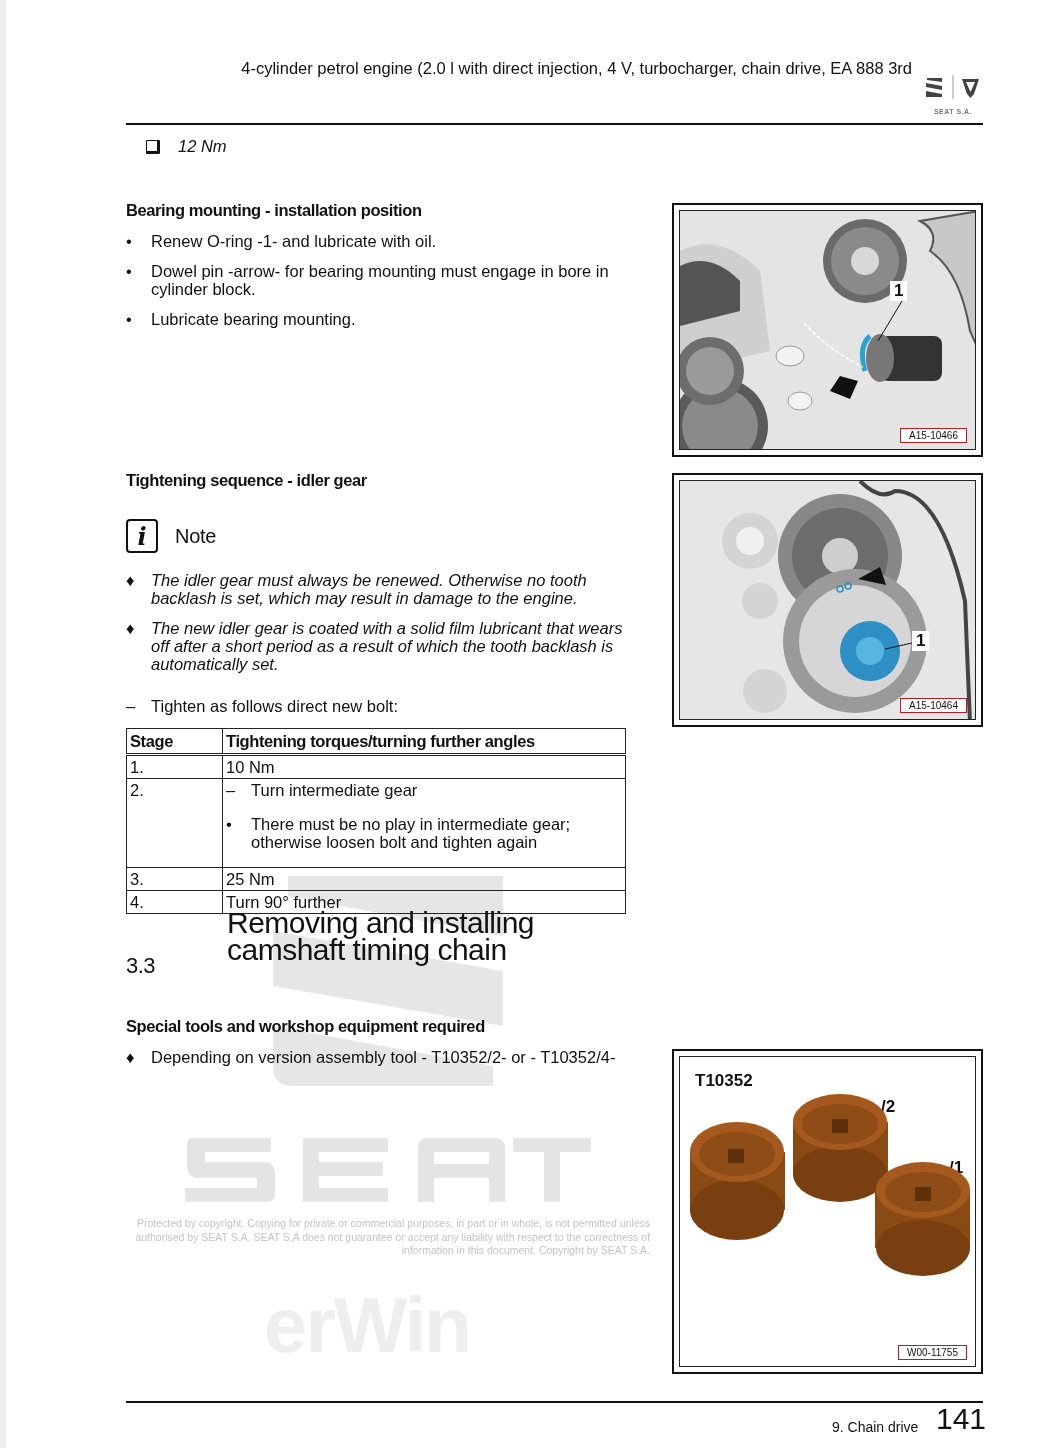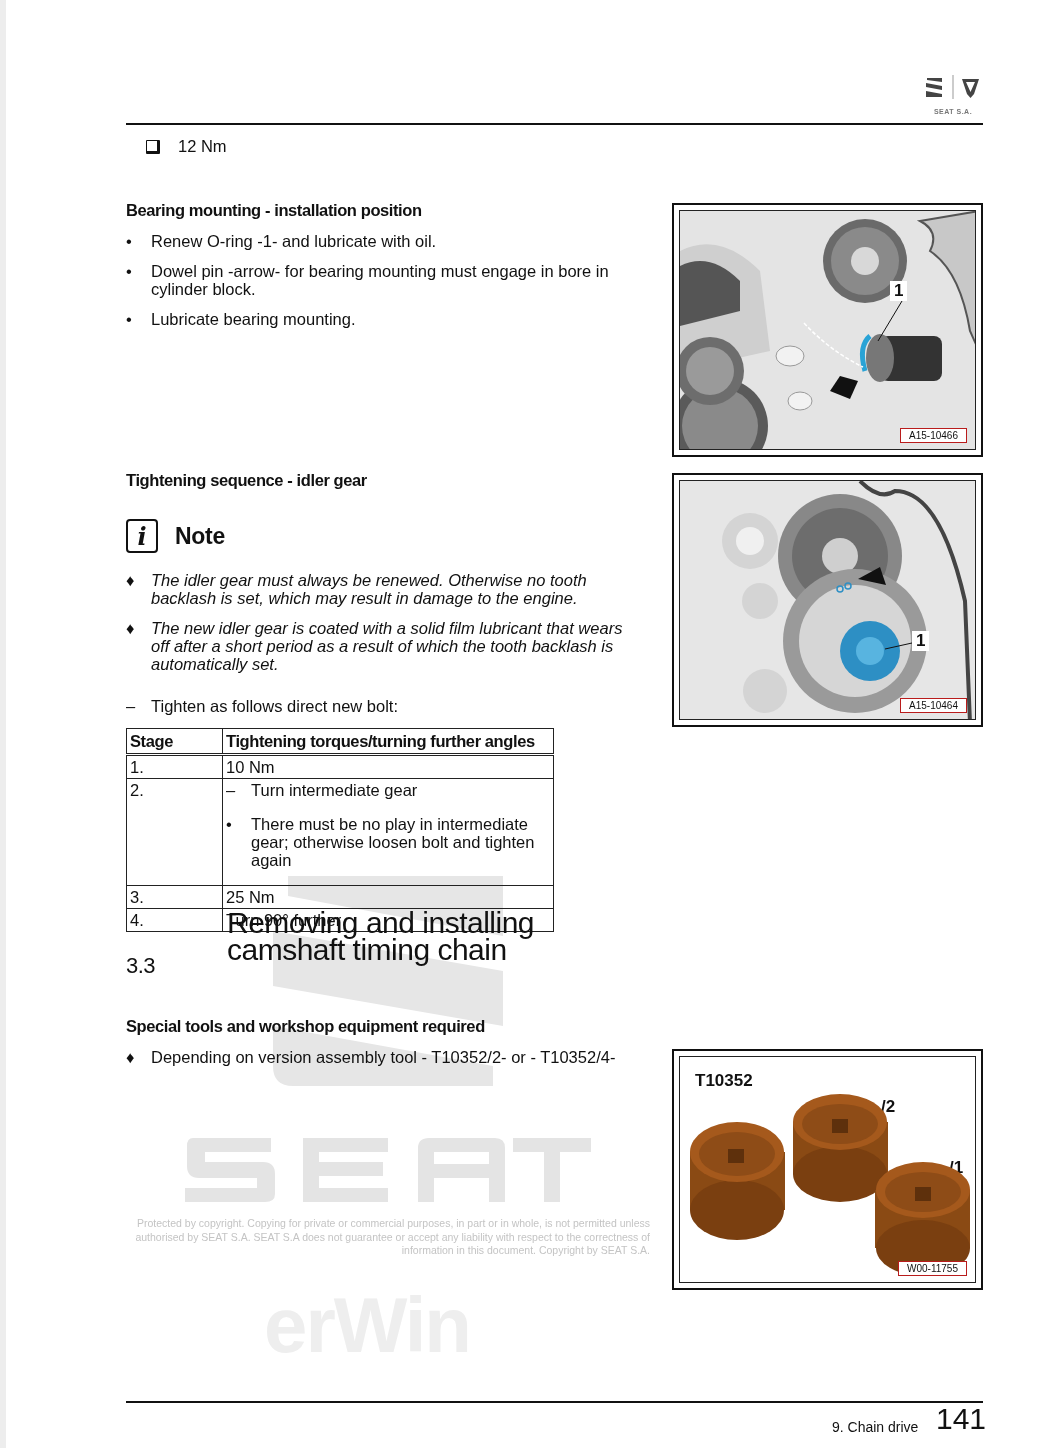--- a/index.html
+++ b/index.html
@@ -6,36 +6,36 @@
   body { width: 1056px; height: 1448px; background: #ffffff; position: relative; overflow: hidden;
          font-family: "Liberation Sans", sans-serif; color: #111; }
   .left-edge { position: absolute; left: 0; top: 0; width: 6px; height: 1448px; background: #ededed; }
   .abs { position: absolute; }
 
   
   .hdr { position: absolute; right: 144px; top: 58px; width: 760px; text-align: right; font-size: 16.5px; line-height: 21.5px; }
   .hdr-logo { position: absolute; left: 922px; top: 72px; width: 62px; height: 44px; }
   .hdr-rule { position: absolute; left: 126px; top: 123px; width: 857px; height: 2px; background: #111; }
 
-  .torque-line { position: absolute; left: 146px; top: 137px; font-size: 16.5px; display: flex; align-items: center; }
+  .torque-line { position: absolute; left: 146px; top: 137px; font-size: 16.5px; display: flex; align-items: center; font-style: italic; }
   .checkbox { width: 10px; height: 10px; border: 1.5px solid #111; border-right-width: 3px; border-bottom-width: 3px; margin-right: 18px; border-radius: 1px; }
 
   .h-bold { position: absolute; left: 126px; font-size: 16.5px; font-weight: bold; letter-spacing: -0.4px; }
   .bullet-list { position: absolute; left: 126px; width: 510px; font-size: 16.5px; line-height: 18px; }
   .bullet-list .item { display: flex; margin-bottom: 12px; }
   .bullet-list .mark { width: 25px; flex: none; }
   .italic { font-style: italic; }
 
   .note-row { position: absolute; left: 126px; top: 519px; display: flex; align-items: center; }
   .note-icon { width: 32px; height: 34px; border: 2px solid #111; border-radius: 4px; box-sizing: border-box; display: flex; align-items: center; justify-content: center;
                font-family: "DejaVu Serif", serif; font-weight: bold; font-style: italic; font-size: 24px; }
-  .note-label { margin-left: 17px; font-size: 23px; font-weight: bold; letter-spacing: -0.3px; }
-
-  
-  table.torque { position: absolute; left: 126px; top: 728px; width: 428px; border-collapse: collapse; font-size: 16.5px; }
+  .note-label { margin-left: 17px; font-size: 20px; font-weight: normal; letter-spacing: -0.3px; }
+
+  
+  table.torque { position: absolute; left: 126px; top: 728px; width: 500px; border-collapse: collapse; font-size: 16.5px; }
   table.torque td, table.torque th { border: 1.5px solid #222; padding: 2px 3px; text-align: left; vertical-align: top; line-height: 18px; }
   table.torque th { font-weight: bold; letter-spacing: -0.4px; border-bottom: 3px double #222; padding-top: 3px; padding-bottom: 3px; }
   table.torque td.c1 { width: 89px; }
   .cell-line { display: flex; }
   .cell-line .mark { width: 25px; flex: none; }
 
   .sec-num { position: absolute; left: 126px; top: 953px; font-size: 22px; letter-spacing: -0.5px; }
   .sec-title { position: absolute; left: 227px; top: 909px; width: 400px; font-size: 30px; line-height: 27px; letter-spacing: -0.5px; }
 
   
@@ -69,20 +69,21 @@
     <path d="M10 0 H88 V14 H22 V24 H80 Q92 24 92 36 V56 Q92 64 82 64 H2 V50 H74 V40 H16 Q4 40 4 28 V8 Q4 0 10 0Z"></path>
     <path d="M120 0 H205 V14 H136 V24 H200 V38 H136 V50 H205 V64 H120Z"></path>
     <path d="M235 64 V10 Q235 0 246 0 H312 Q322 0 322 10 V64 H306 V40 H251 V64Z M251 14 V26 H306 V14Z"></path>
     <path d="M330 0 H408 V14 H377 V64 H361 V14 H330Z"></path>
   </g>
 </svg>
 <div class="wm-copy">Protected by copyright. Copying for private or commercial purposes, in part or in whole, is not permitted unless authorised by SEAT S.A. SEAT S.A does not guarantee or accept any liability with respect to the correctness of information in this document. Copyright by SEAT S.A.</div>
 <div class="wm-erwin">erWin</div>
 
 <div class="hdr">
+  <div>4-cylinder petrol engine (2.0 l with direct injection, 4 V, turbocharger, chain drive, EA 888 3rd</div>
 </div>
 <div class="hdr-logo">
   <svg width="62" height="30" viewBox="0 0 62 30">
     <path d="M5 6 H20 V10 L5 8Z M4 11 L20 14 V18 L4 15Z M4 19 L20 22 V25 H4Z" fill="#444"></path>
     <line x1="31" y1="3" x2="31" y2="27" stroke="#999" stroke-width="1"></line>
     <path d="M40 7 L57 7 L52 22 L48.5 26 L45 22 Z M44 10 L48.5 20 L53 10 Z" fill="#444" fill-rule="evenodd"></path>
   </svg>
   <div style="font-size:7px;font-weight:bold;color:#777;text-align:center;letter-spacing:0.5px;margin-top:2px">SEAT S.A.</div>
 </div>
 <div class="hdr-rule"></div>
@@ -221,21 +222,21 @@
 <div class="sec-num">3.3</div>
 <div class="sec-title">Removing and installing camshaft timing chain</div>
 <div class="h-bold" style="top:1017px">Special tools and workshop equipment required</div>
 <div class="bullet-list" style="top:1048px">
   <div class="item">
       <span class="mark">♦</span>
       <span>Depending on version assembly tool - T10352/2- or - T10352/4-</span>
     </div>
 </div>
 
-<div class="fig" style="top:1049px;height:241px">
+<div class="fig" style="top:1049px;height:325px">
   <div class="fig-inner" style="background:#fff">
     <div class="abs" style="left:15px;top:14px;font-weight:bold;font-size:17px">T10352</div>
     <div class="abs" style="left:201px;top:40px;font-weight:bold;font-size:17px">/2</div>
     <div class="abs" style="left:269px;top:101px;font-weight:bold;font-size:17px">/1</div>
     <svg class="abs" style="left:0;top:0" width="299" height="240" viewBox="0 0 299 240">
       <g>
         <rect x="10" y="95" width="95" height="58" fill="#8a4a14"></rect>
         <ellipse cx="57" cy="153" rx="47" ry="30" fill="#7a3f10"></ellipse>
         <ellipse cx="57" cy="95" rx="47" ry="30" fill="#a5591c"></ellipse>
         <ellipse cx="57" cy="97" rx="38" ry="22" fill="#8e4c17"></ellipse>

